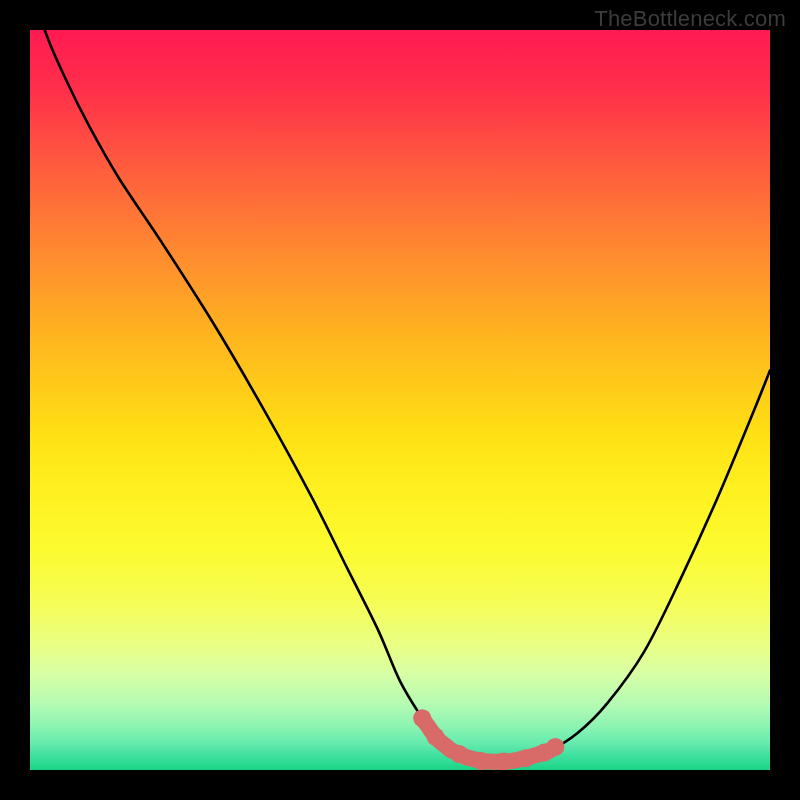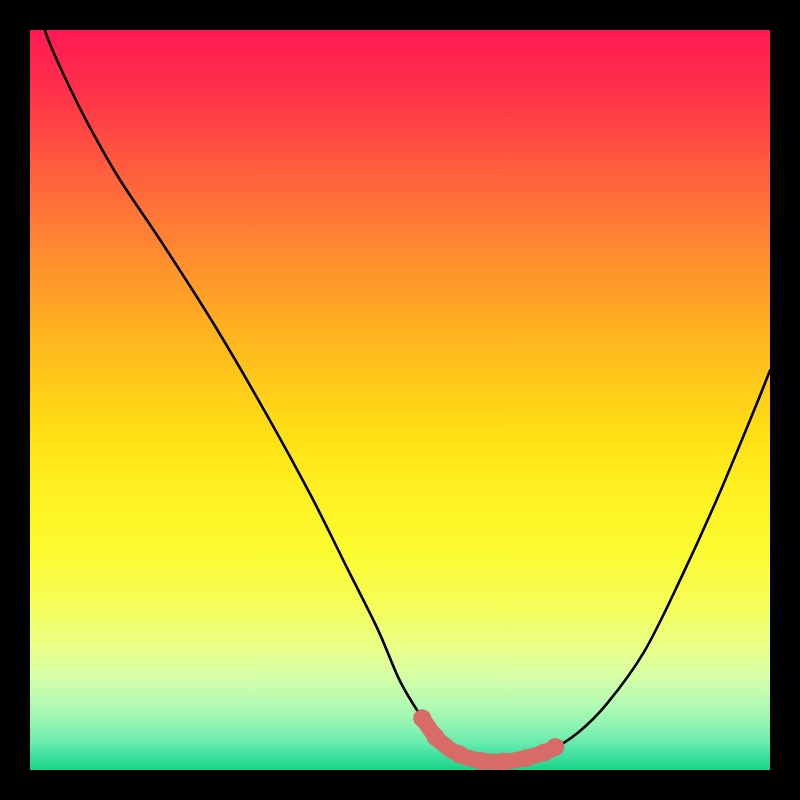--- a/index.html
+++ b/index.html
@@ -55,20 +55,21 @@
   svg.curve {
     position: absolute;
     inset: 0;
     width: 740px;
     height: 740px;
   }
 </style>
 </head>
 <body>
 <div class="frame">
+  <div class="watermark">TheBottleneck.com</div>
   <div class="plot-area">
     <div class="gradient"></div>
     <svg class="curve" viewBox="0 0 740 740">
       <path id="main-curve" fill="none" stroke="#000000" stroke-width="2.6" stroke-linecap="round" d="M 0.00 -59.20 C 2.47 -49.33, 8.63 -18.50, 14.80 0.00 C 20.97 18.50, 29.60 35.77, 37.00 51.80 C 44.40 67.83, 50.57 80.17, 59.20 96.20 C 67.83 112.23, 76.47 128.27, 88.80 148.00 C 101.13 167.73, 117.17 189.93, 133.20 214.60 C 149.23 239.27, 167.73 267.63, 185.00 296.00 C 202.27 324.37, 220.77 356.43, 236.80 384.80 C 252.83 413.17, 267.63 440.30, 281.20 466.20 C 294.77 492.10, 307.10 518.00, 318.20 540.20 C 329.30 562.40, 339.17 580.90, 347.80 599.40 C 356.43 617.90, 362.60 636.40, 370.00 651.20 C 377.40 666.00, 386.03 678.58, 392.20 688.20 C 398.37 697.82, 402.07 703.49, 407.00 708.92 C 411.93 714.35, 416.87 717.68, 421.80 720.76 C 426.73 723.84, 431.67 725.69, 436.60 727.42 C 441.53 729.15, 446.47 730.38, 451.40 731.12 C 456.33 731.86, 461.27 731.86, 466.20 731.86 C 471.13 731.86, 476.07 731.74, 481.00 731.12 C 485.93 730.50, 489.63 729.76, 495.80 728.16 C 501.97 726.56, 509.37 725.69, 518.00 721.50 C 526.63 717.31, 537.73 711.02, 547.60 703.00 C 557.47 694.98, 566.10 686.97, 577.20 673.40 C 588.30 659.83, 601.87 642.57, 614.20 621.60 C 626.53 600.63, 638.87 573.50, 651.20 547.60 C 663.53 521.70, 675.87 494.57, 688.20 466.20 C 700.53 437.83, 716.57 398.37, 725.20 377.40 C 733.83 356.43, 737.53 346.57, 740.00 340.40"></path>
       <path id="highlight-curve" fill="none" stroke="#d86a68" stroke-width="16" stroke-linecap="round" d="M 392.20 688.20 C 393.13 689.50, 395.90 693.38, 397.75 695.97 C 399.60 698.56, 401.45 701.34, 403.30 703.74 C 405.15 706.14, 407.00 708.55, 408.85 710.40 C 410.70 712.25, 412.55 713.36, 414.40 714.84 C 416.25 716.32, 418.10 718.02, 419.95 719.28 C 421.80 720.54, 423.65 721.48, 425.50 722.42 C 427.35 723.37, 429.20 724.09, 431.05 724.92 C 432.90 725.75, 434.75 726.77, 436.60 727.42 C 438.45 728.07, 440.30 728.35, 442.15 728.81 C 444.00 729.27, 445.85 729.79, 447.70 730.20 C 449.55 730.60, 451.40 731.00, 453.25 731.21 C 455.10 731.43, 456.95 731.40, 458.80 731.49 C 460.65 731.58, 462.50 731.74, 464.35 731.77 C 466.20 731.80, 468.05 731.74, 469.90 731.67 C 471.75 731.61, 473.60 731.49, 475.45 731.40 C 477.30 731.31, 479.15 731.35, 481.00 731.12 C 482.85 730.89, 484.70 730.38, 486.55 730.01 C 488.40 729.64, 490.25 729.30, 492.10 728.90 C 493.95 728.50, 495.80 728.10, 497.65 727.61 C 499.50 727.11, 501.35 726.50, 503.20 725.94 C 505.05 725.38, 506.90 724.83, 508.75 724.27 C 510.60 723.72, 512.45 723.27, 514.30 722.61 C 516.15 721.95, 518.00 721.30, 519.85 720.34 C 521.70 719.39, 524.48 717.45, 525.40 716.88"></path>
       <g id="highlight-dots">
           <circle cx="392.20" cy="688.20" r="9" fill="#d86a68"></circle>
           <circle cx="405.52" cy="706.85" r="9" fill="#d86a68"></circle>
           <circle cx="429.20" cy="724.09" r="9" fill="#d86a68"></circle>
           <circle cx="451.40" cy="731.12" r="9" fill="#d86a68"></circle>

